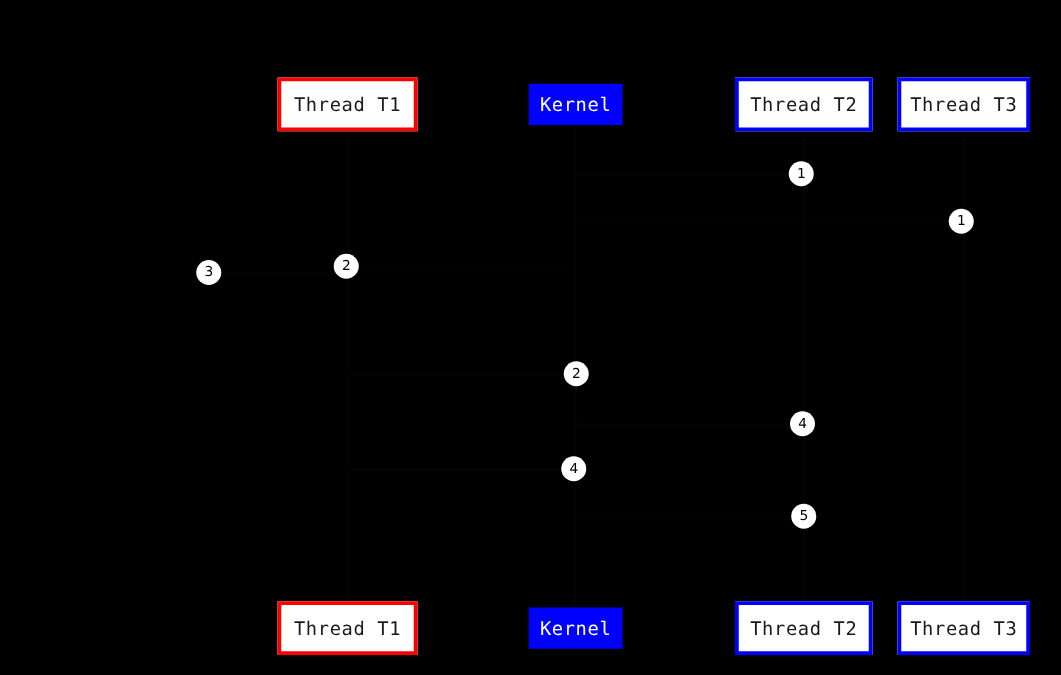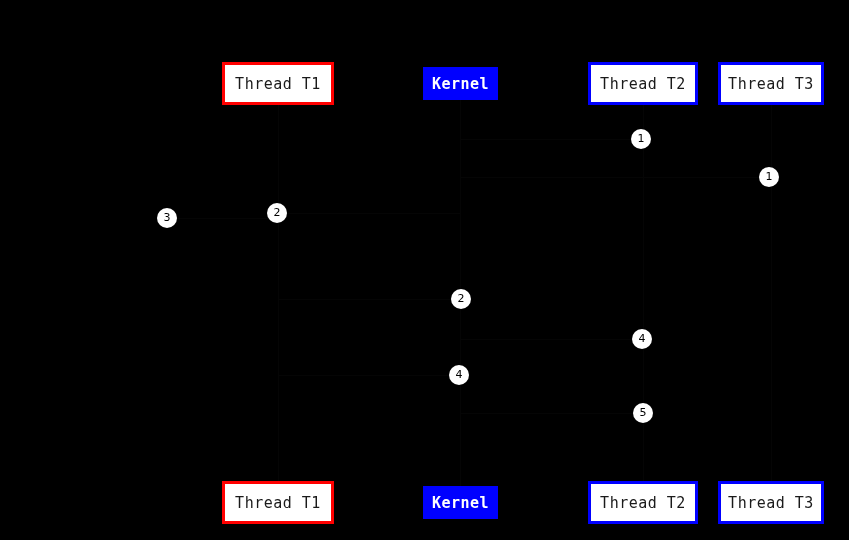--- a/index.html
+++ b/index.html
@@ -45,21 +45,20 @@
     background: #ffffff;
     color: #1a1a1a;
     font-size: 15px;
     border-style: solid;
     border-width: 3px;
   }
   .participant.kernel {
     color: #ffffff;
     font-size: 15px;
     border: none;
-    font-weight: bold;
   }
 
   
   .badge {
     position: absolute;
     width: 20px;
     height: 20px;
     border-radius: 50%;
     background: #ffffff;
     color: #000000;

